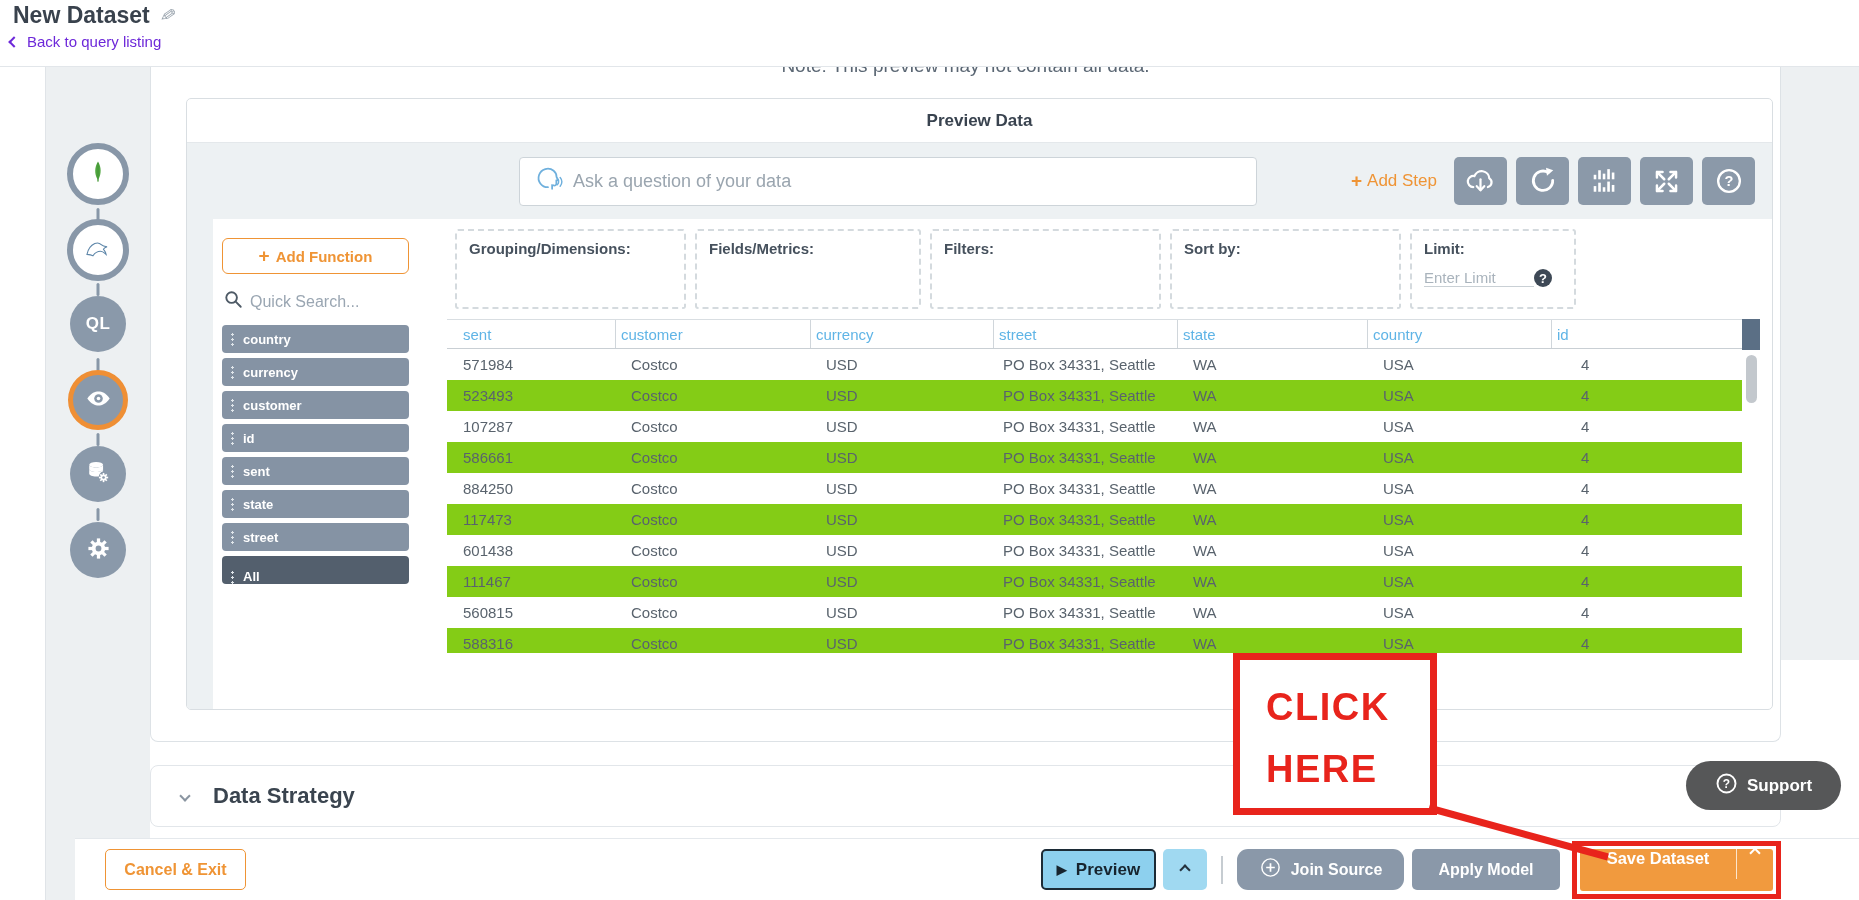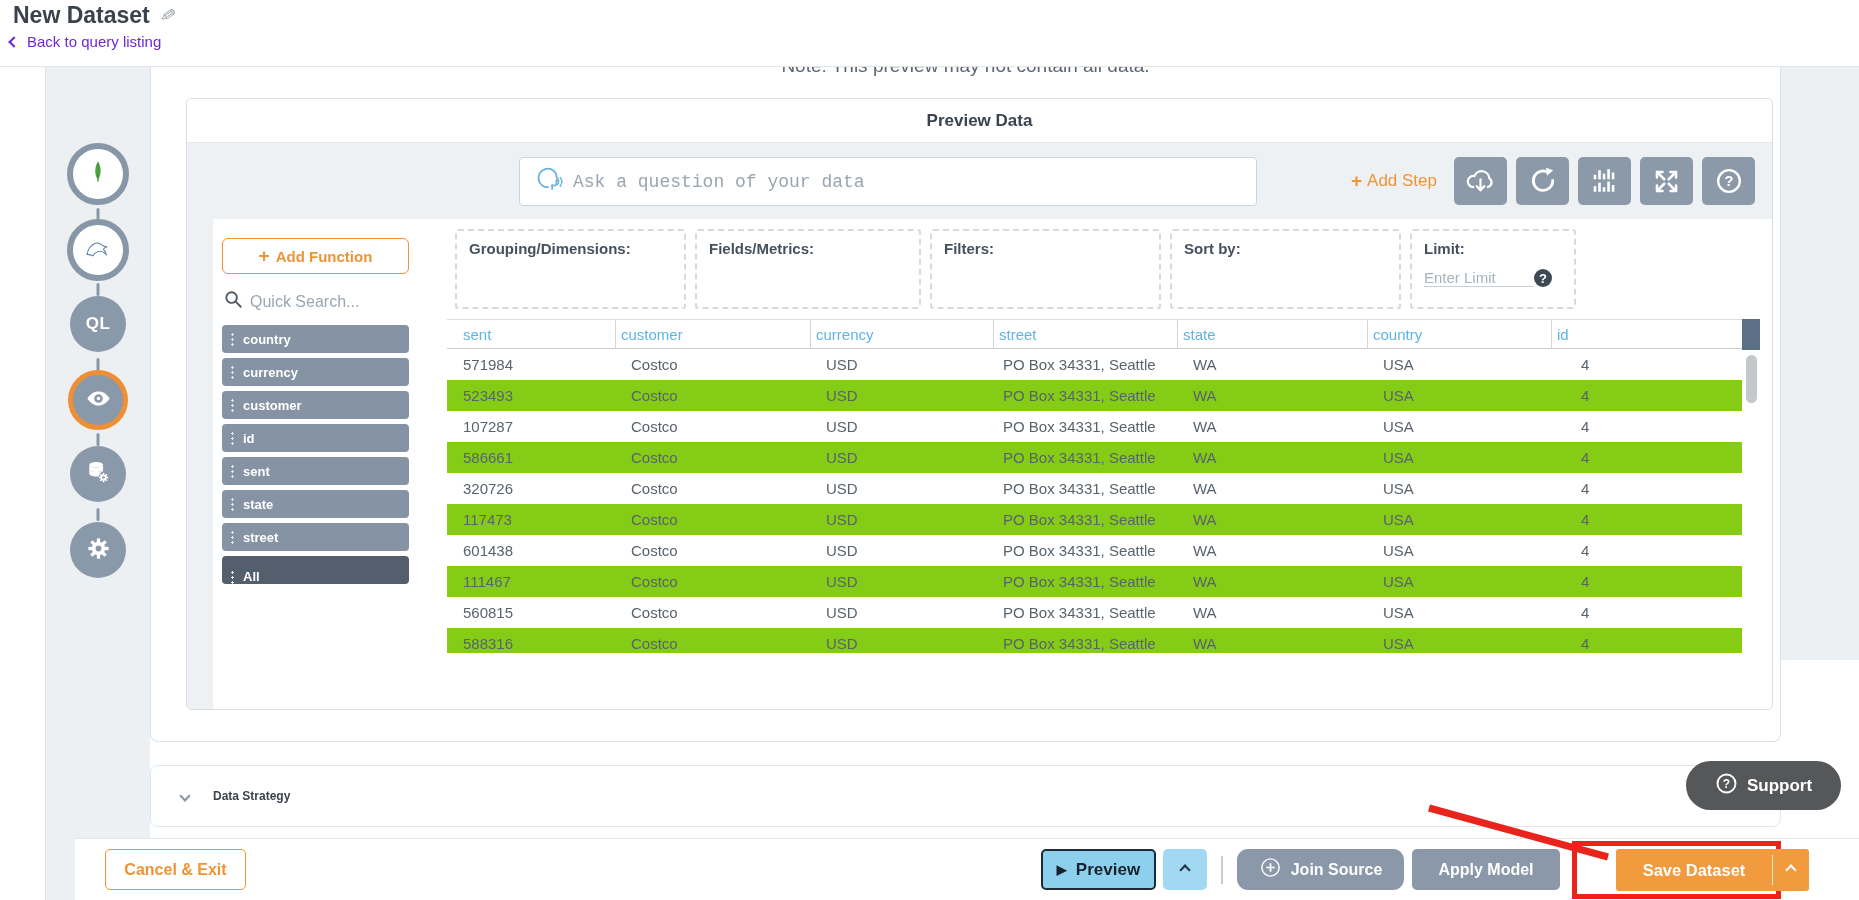--- a/index.html
+++ b/index.html
@@ -30,21 +30,21 @@
 
   
   .main-panel { position:absolute; left:150px; top:67px; width:1631px; height:675px; background:#fff; border:1px solid #dde2e6; border-top:none; border-radius:0 0 8px 8px; overflow:hidden; z-index:2; }
   .note { position:absolute; left:0; right:0; top:-12px; text-align:center; font-size:19px; color:#5a6673; }
 
   
   .card { position:absolute; left:35px; top:31px; width:1587px; height:612px; border:1px solid #d9dee2; border-radius:5px; background:#fff; overflow:hidden; }
   .card-title { height:44px; display:flex; align-items:center; justify-content:center; font-size:17px; font-weight:bold; color:#39434f; border-bottom:1px solid #e4e8eb; }
   .toolbar { position:relative; height:76px; background:#edf1f3; }
   .ask-input-wrap { position:absolute; left:332px; top:14px; width:738px; height:49px; background:#fff; border:1px solid #cdd4d9; border-radius:4px; display:flex; align-items:center; padding:0 12px; gap:8px; }
-  .ask-input { flex:1; border:none; outline:none; font-size:18px; color:#3c4650; font-family:Liberation Mono, monospace; background:transparent; }
+  .ask-input { flex:1; border:none; outline:none; font-size:18px; color:#3c4650; font-family:Liberation Sans, sans-serif; background:transparent; }
   .ask-input::placeholder { color:#9aa5af; }
   .tb-right { position:absolute; right:17px; top:14px; display:flex; align-items:center; gap:9px; }
   .add-step { display:flex; align-items:center; gap:5px; color:#ef9435; font-size:17px; cursor:pointer; margin-right:8px; }
   .plus-sign { font-weight:bold; font-size:19px; }
   .iconbtn { width:53px; height:48px; background:#8b99a9; border:none; border-radius:5px; display:flex; align-items:center; justify-content:center; cursor:pointer; }
 
   
   .content { display:flex; height:492px; }
   .gutter { width:26px; background:#edf1f3; }
   .fnpanel { width:234px; background:#fff; padding-top:19px; }
@@ -79,37 +79,37 @@
   .tcell { font-size:15px; color:#59636d; padding-left:16px; overflow:hidden; white-space:nowrap; }
   .tcell.c3 { padding-left:10px; }
   .tcell.c6 { padding-left:30px; }
   .vscroll { position:absolute; right:0; top:0; width:18px; height:334px; }
   .vscroll .corner { position:absolute; top:0; right:0; width:18px; height:31px; background:#5b6f85; }
   .vscroll .thumb { position:absolute; top:36px; right:3px; width:11px; height:48px; background:#c3c8cd; border-radius:7px; cursor:grab; }
 
   
   .strategy { position:absolute; left:150px; top:765px; width:1631px; height:62px; background:#fff; border:1px solid #e2e6ea; border-radius:8px; display:flex; align-items:center; z-index:3; }
   .strategy .chev { color:#8a95a1; margin-left:30px; }
-  .strategy-label { font-size:12px; font-weight:bold; color:#3a444f; margin-left:24px; }
+  .strategy-label { font-size:22px; font-weight:bold; color:#3a444f; margin-left:24px; }
 
   
   .support { position:absolute; left:1686px; top:761px; width:155px; height:49px; background:#565758; border-radius:25px; display:flex; align-items:center; justify-content:center; gap:9px; color:#fff; cursor:pointer; z-index:30; }
   .support-label { font-size:17px; font-weight:bold; }
 
   
   .footerbar { position:absolute; left:75px; top:838px; width:1784px; height:62px; background:#fff; border-top:1px solid #e4e8ec; z-index:10; }
   .btn { position:absolute; top:10px; height:41px; border-radius:5px; border:none; font-family:"Liberation Sans",sans-serif; font-size:16px; font-weight:bold; display:flex; align-items:center; justify-content:center; cursor:pointer; }
   .btn-cancel { left:30px; width:141px; background:#fff; border:1.5px solid #ef9435; color:#ef9435; }
   .btn-preview { left:966px; width:115px; background:#8dd0ee; border:2px solid #1c2b36; color:#17242e; font-size:17px; gap:9px; }
   .btn-prevcaret { left:1088px; width:44px; background:#a0d9f1; color:#24323d; }
   .fdivider { position:absolute; left:1146px; top:17px; width:2px; height:28px; background:#c6ccd1; }
   .btn-join { left:1162px; width:167px; background:#8a98a9; color:#fff; gap:9px;border-radius:11px; }
   .btn-apply { left:1337px; width:148px; background:#8a98a9; color:#fff; }
   .savewrap { position:absolute; left:1497px; top:2px; width:209px; height:58px; border:5px solid #e8241c; background:#fff; }
-  .btn-save { position:absolute; left:3px; top:3px; width:193px; height:42px; background:#f19a3e; color:#fff; border-radius:3px; display:flex; align-items:center; cursor:pointer;margin-left:36px; }
+  .btn-save { position:absolute; left:3px; top:3px; width:193px; height:42px; background:#f19a3e; color:#fff; border-radius:3px; display:flex; align-items:flex-start; cursor:pointer; }
   .btn-save .save-label { font-size:16.5px; font-weight:bold; flex:1; text-align:center; }
   .save-sep { width:1px; height:30px; background:rgba(255,255,255,.75); }
   .save-caret { width:36px; display:flex; align-items:center; justify-content:center; color:#fff; }
 
   
   .clickhere { position:absolute; left:1233px; top:653px; width:204px; height:162px; background:#fff; border:7px solid #e8241c; z-index:40; padding:16px 0 0 26px; }
   .clickhere .ann { font-size:38px; font-weight:bold; color:#e8241c; letter-spacing:1.5px; line-height:62px; font-family:"Liberation Sans",sans-serif; }
   .redline { position:absolute; left:1420px; top:795px; z-index:45; pointer-events:none; }
 </style>
 </head>
@@ -380,21 +380,21 @@
                 <div class="trow alt">
                   <div class="tcell c0">586661</div>
                   <div class="tcell c1">Costco</div>
                   <div class="tcell c2">USD</div>
                   <div class="tcell c3">PO Box 34331, Seattle</div>
                   <div class="tcell c4">WA</div>
                   <div class="tcell c5">USA</div>
                   <div class="tcell c6">4</div>
                 </div>
                 <div class="trow">
-                  <div class="tcell c0">320726</div>
+                  <div class="tcell c0">884250</div>
                   <div class="tcell c1">Costco</div>
                   <div class="tcell c2">USD</div>
                   <div class="tcell c3">PO Box 34331, Seattle</div>
                   <div class="tcell c4">WA</div>
                   <div class="tcell c5">USA</div>
                   <div class="tcell c6">4</div>
                 </div>
                 <div class="trow alt">
                   <div class="tcell c0">117473</div>
                   <div class="tcell c1">Costco</div>
@@ -494,16 +494,20 @@
       <div class="btn-save">
         <span class="save-label">Save Dataset</span>
         <span class="save-sep"></span>
         <span class="save-caret">
             <span class="chev up"></span>
           </span>
       </div>
     </div>
   </div>
 
+  <div class="clickhere">
+    <div class="ann">CLICK</div>
+    <div class="ann">HERE</div>
+  </div>
   <svg class="redline" width="200" height="75">
     <line x1="9" y1="13" x2="188" y2="62" stroke="#e8241c" stroke-width="7"></line>
   </svg>
 </div>
 
 </body></html>

